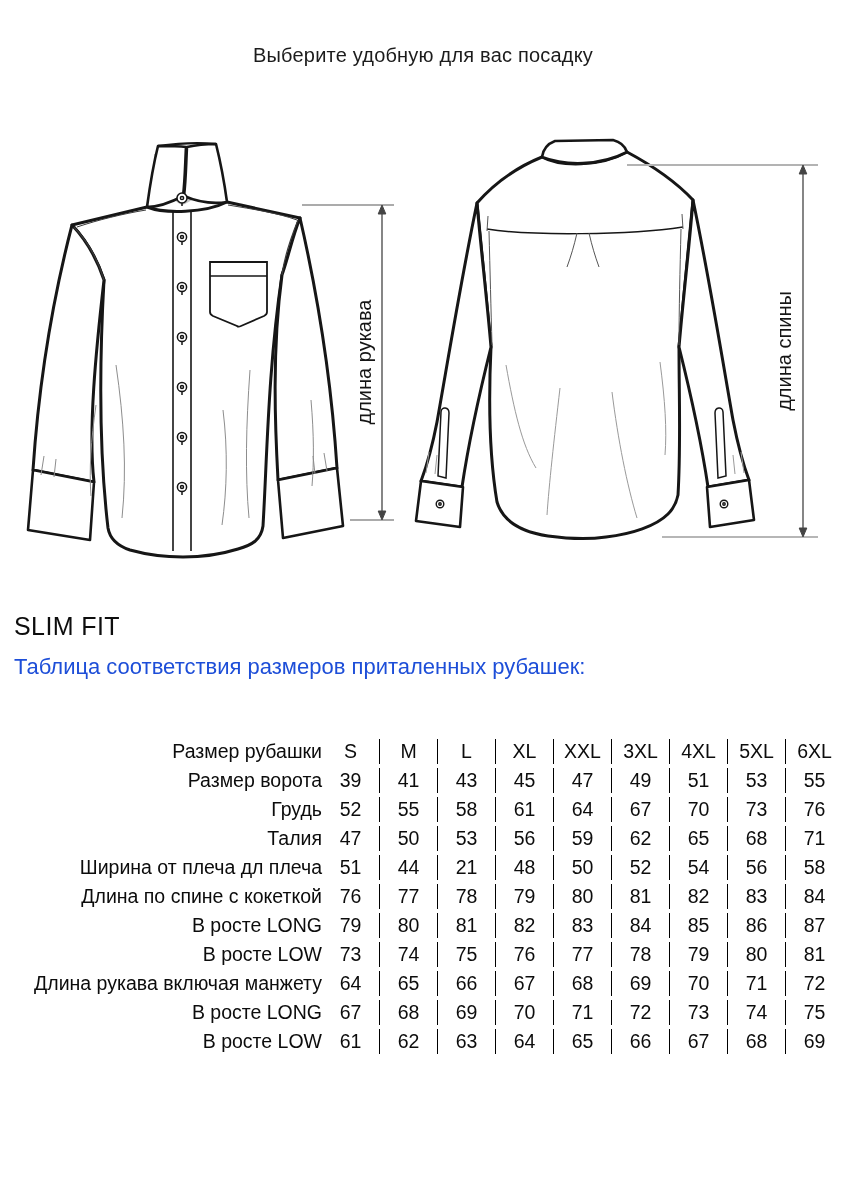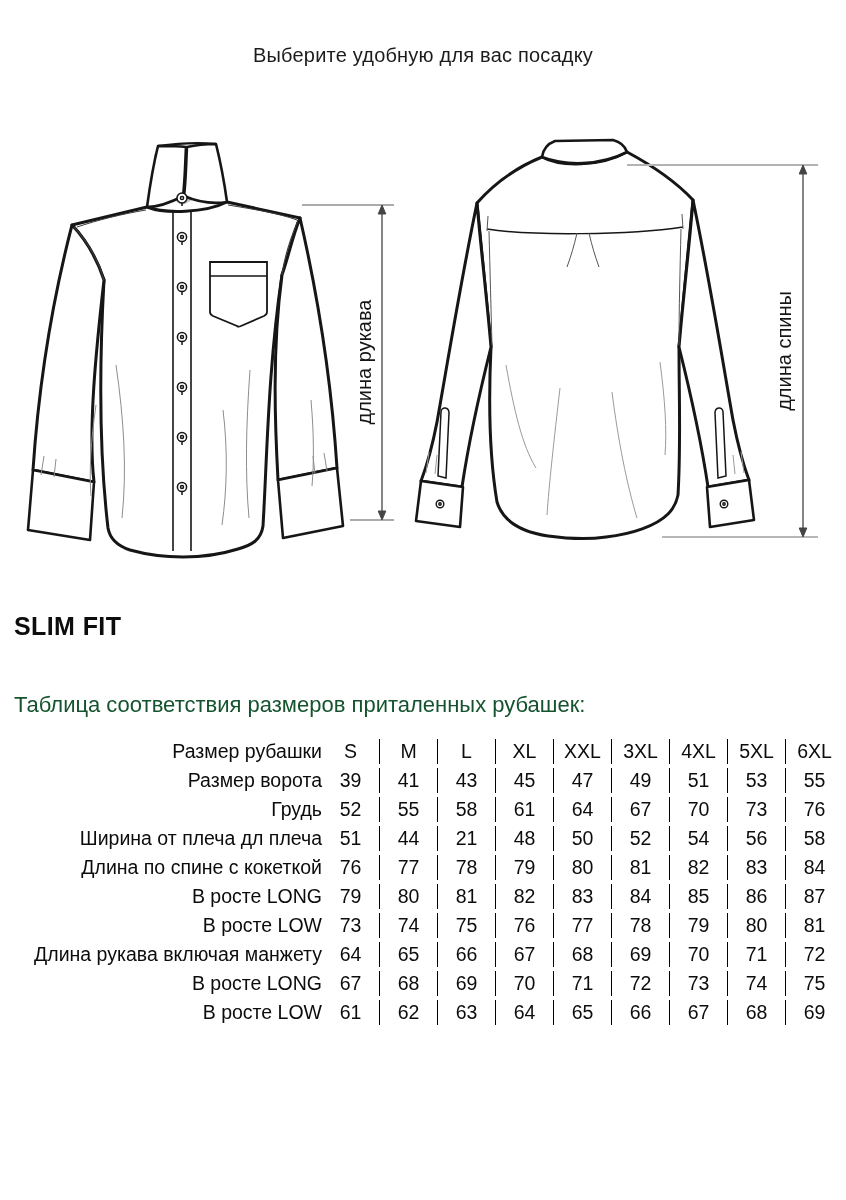--- a/index.html
+++ b/index.html
@@ -8,23 +8,23 @@
     font-family:"Liberation Sans", sans-serif;color:#111;overflow:hidden;
   }
   .title{
     position:absolute;top:44px;left:0;width:846px;text-align:center;
     font-size:20px;color:#1c1c1c;letter-spacing:0.2px;
   }
   .figure{position:absolute;top:110px;left:0;}
   .figure text{font-family:"Liberation Sans", sans-serif;font-size:20px;fill:#151515;}
   .slim-heading{
     position:absolute;top:612px;left:14px;
-    font-size:25px;font-weight:700;letter-spacing:0.4px;color:#0d0d0d;
+    font-size:25px;font-weight:400;letter-spacing:0.4px;color:#0d0d0d;
   }
-  .subtitle{position:absolute;top:654px;left:14px;font-size:22px;color:#14532d;margin-top:38px;}
+  .subtitle{position:absolute;top:654px;left:14px;font-size:22px;color:#1d4ed8;}
   .size-table{
     position:absolute;top:735px;left:14px;
     border-collapse:separate;border-spacing:0 4px;
   }
   .size-table td{height:25px;padding:0;font-size:19.5px;color:#0c0c0c;white-space:nowrap;vertical-align:middle;}
   .size-table td.label-cell{width:308px;text-align:right;}
   .size-table td.value-cell{width:57px;text-align:center;}
   .size-table td.sep{border-left:1.6px solid #000;}
 </style>
 </head>
@@ -251,20 +251,32 @@
         <td class="value-cell sep">55</td>
         <td class="value-cell sep">58</td>
         <td class="value-cell sep">61</td>
         <td class="value-cell sep">64</td>
         <td class="value-cell sep">67</td>
         <td class="value-cell sep">70</td>
         <td class="value-cell sep">73</td>
         <td class="value-cell sep">76</td>
       </tr>
       <tr>
+        <td class="label-cell">Талия</td>
+        <td class="value-cell">47</td>
+        <td class="value-cell sep">50</td>
+        <td class="value-cell sep">53</td>
+        <td class="value-cell sep">56</td>
+        <td class="value-cell sep">59</td>
+        <td class="value-cell sep">62</td>
+        <td class="value-cell sep">65</td>
+        <td class="value-cell sep">68</td>
+        <td class="value-cell sep">71</td>
+      </tr>
+      <tr>
         <td class="label-cell">Ширина от плеча дл плеча</td>
         <td class="value-cell">51</td>
         <td class="value-cell sep">44</td>
         <td class="value-cell sep">21</td>
         <td class="value-cell sep">48</td>
         <td class="value-cell sep">50</td>
         <td class="value-cell sep">52</td>
         <td class="value-cell sep">54</td>
         <td class="value-cell sep">56</td>
         <td class="value-cell sep">58</td>

